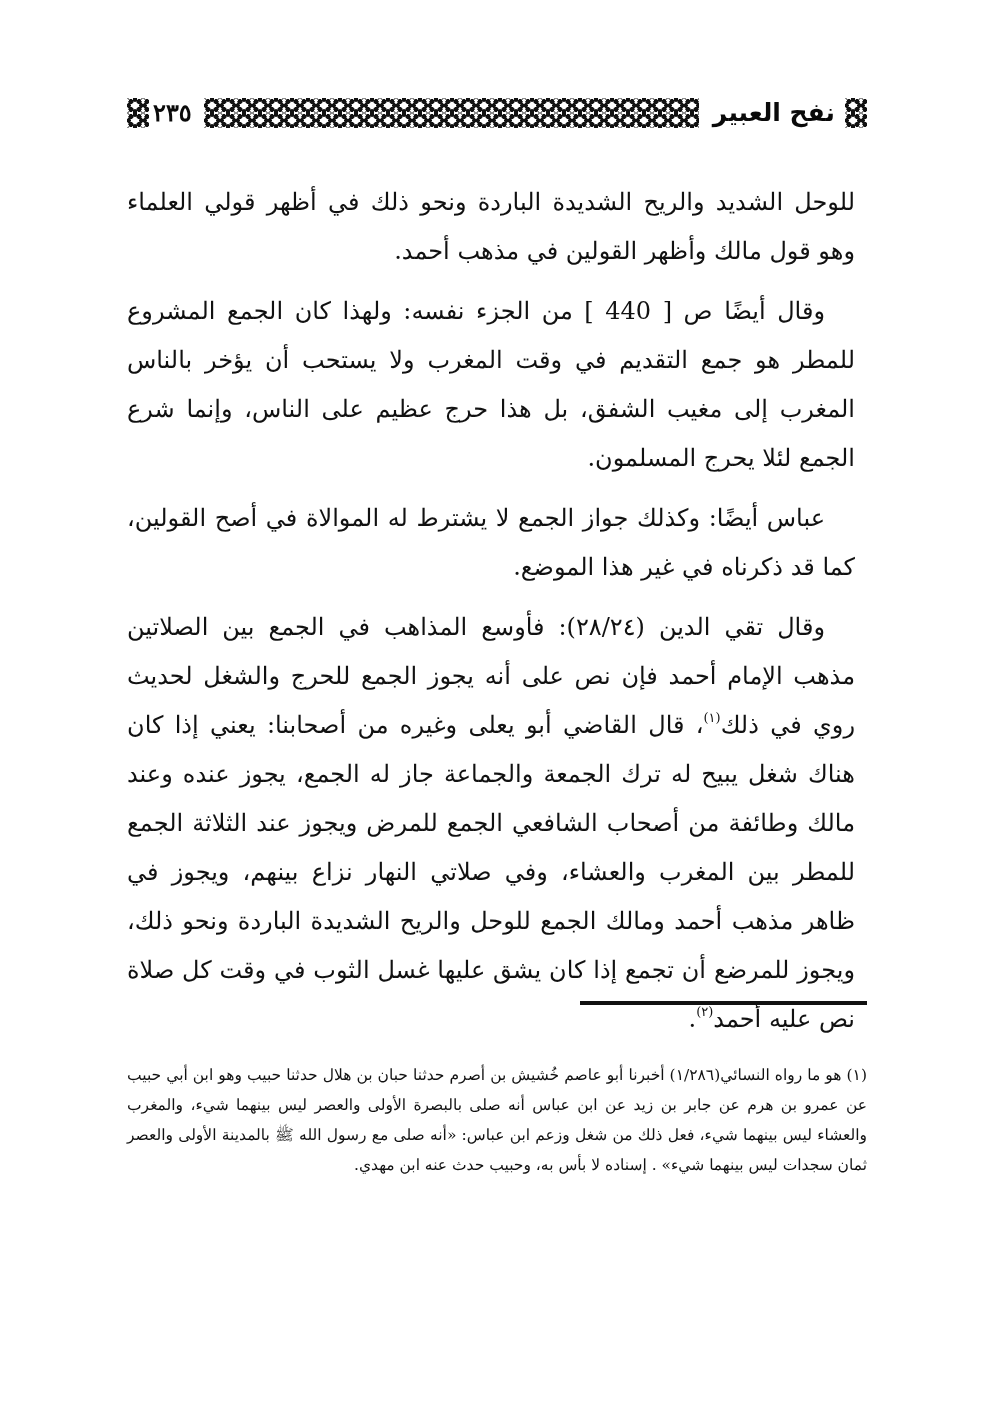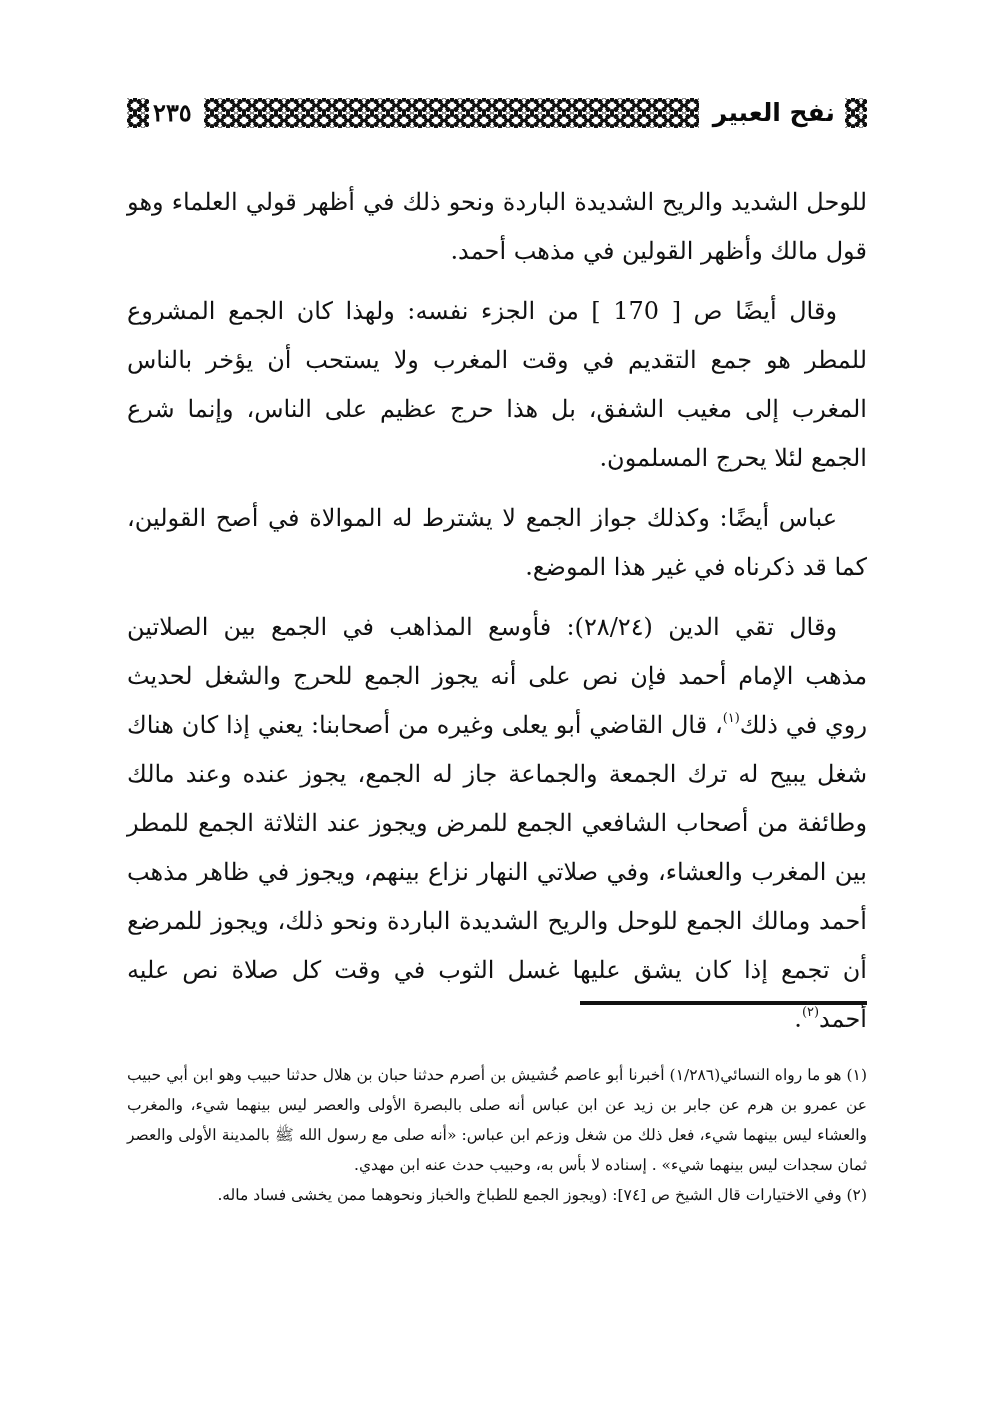--- a/index.html
+++ b/index.html
@@ -82,21 +82,21 @@
       top: 178px;
       left: 0;
       width: 740px;
       direction: rtl;
       text-align: justify;
       text-align-last: right;
       font-size: 24px;
       line-height: 49px;
     }
     .body-text p {
-      margin: 0 0 11px 0;
+      margin: 0 12px 11px 0;
     }
     .body-text p.indent {
       text-indent: 30px;
     }
     .body-text p.first {
       text-indent: 0;
     }
     sup.fn-ref {
       font-size: 13px;
       line-height: 0;
@@ -135,25 +135,24 @@
   <div class="running-header">
     <div class="orn orn-small"></div>
     <div class="header-title">نفح العبير</div>
     <div class="orn orn-bar"></div>
     <div class="header-page-number">٢٣٥</div>
     <div class="orn orn-small"></div>
   </div>
 
   <div class="body-text">
     <p class="first">للوحل الشديد والريح الشديدة الباردة ونحو ذلك في أظهر قولي العلماء وهو قول مالك وأظهر القولين في مذهب أحمد.</p>
-    <p class="indent">وقال أيضًا ص [ 170 ] من الجزء نفسه: ولهذا كان الجمع المشروع للمطر هو جمع التقديم في وقت المغرب ولا يستحب أن يؤخر بالناس المغرب إلى مغيب الشفق، بل هذا حرج عظيم على الناس، وإنما شرع الجمع لئلا يحرج المسلمون.</p>
+    <p class="indent">وقال أيضًا ص [ 440 ] من الجزء نفسه: ولهذا كان الجمع المشروع للمطر هو جمع التقديم في وقت المغرب ولا يستحب أن يؤخر بالناس المغرب إلى مغيب الشفق، بل هذا حرج عظيم على الناس، وإنما شرع الجمع لئلا يحرج المسلمون.</p>
     <p class="indent">عباس أيضًا: وكذلك جواز الجمع لا يشترط له الموالاة في أصح القولين، كما قد ذكرناه في غير هذا الموضع.</p>
     <p class="indent"><span>وقال تقي الدين (٢٨/٢٤): فأوسع المذاهب في الجمع بين الصلاتين مذهب الإمام أحمد فإن نص على أنه يجوز الجمع للحرج والشغل لحديث روي في ذلك</span><sup class="fn-ref">(١)</sup><span>، قال القاضي أبو يعلى وغيره من أصحابنا: يعني إذا كان هناك شغل يبيح له ترك الجمعة والجماعة جاز له الجمع، يجوز عنده وعند مالك وطائفة من أصحاب الشافعي الجمع للمرض ويجوز عند الثلاثة الجمع للمطر بين المغرب والعشاء، وفي صلاتي النهار نزاع بينهم، ويجوز في ظاهر مذهب أحمد ومالك الجمع للوحل والريح الشديدة الباردة ونحو ذلك، ويجوز للمرضع أن تجمع إذا كان يشق عليها غسل الثوب في وقت كل صلاة نص عليه أحمد</span><sup class="fn-ref">(٢)</sup><span>.</span></p>
   </div>
 
   <div class="footnote-rule"></div>
 
   <div class="footnotes">
     <p>(١) هو ما رواه النسائي(١/٢٨٦) أخبرنا أبو عاصم خُشيش بن أصرم حدثنا حبان بن هلال حدثنا حبيب وهو ابن أبي حبيب عن عمرو بن هرم عن جابر بن زيد عن ابن عباس أنه صلى بالبصرة الأولى والعصر ليس بينهما شيء، والمغرب والعشاء ليس بينهما شيء، فعل ذلك من شغل وزعم ابن عباس: «أنه صلى مع رسول الله ﷺ بالمدينة الأولى والعصر ثمان سجدات ليس بينهما شيء» . إسناده لا بأس به، وحبيب حدث عنه ابن مهدي.</p>
-    <p>(٢) وفي الاختيارات قال الشيخ ص [٧٤]: (ويجوز الجمع للطباخ والخباز ونحوهما ممن يخشى فساد ماله.</p>
   </div>
 
 </div>
 
 </body></html>

